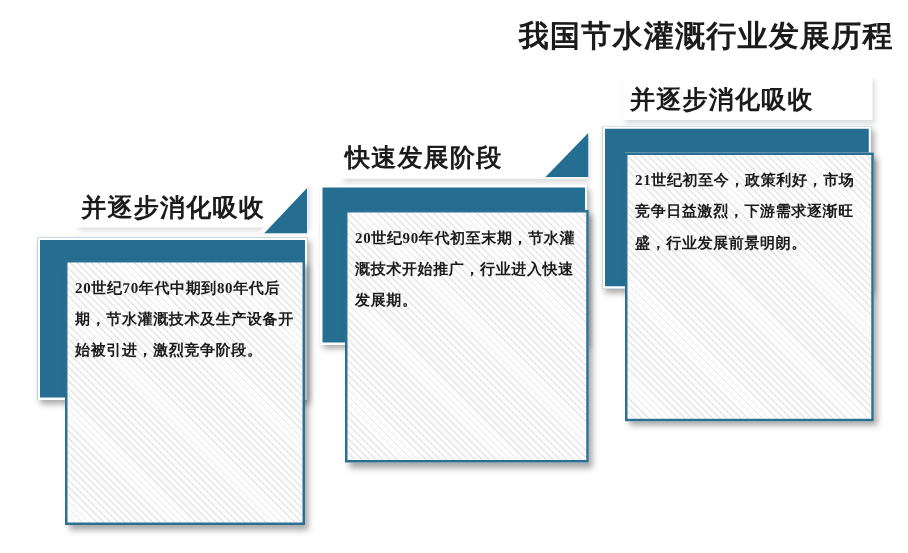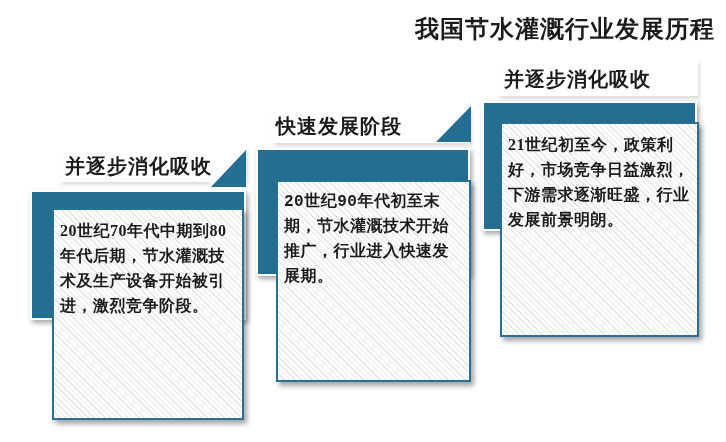--- a/index.html
+++ b/index.html
@@ -36,35 +36,35 @@
   }
   .card{
     position:absolute;box-sizing:border-box;
     background-color:#fdfdfd;
     background-image:repeating-linear-gradient(45deg,#e7e7e7 0,#e7e7e7 1px,transparent 1px,transparent 4px);
     border:2px solid var(--card_border,#2b7093);
     box-shadow:3px 4px 5px rgba(0,0,0,0.35);
     padding:8px 6px 0 6px;z-index:4;
   }
   .desc{
-    font-size:16px;line-height:25px;letter-spacing:0.5px;
+    font-size:12px;line-height:25px;letter-spacing:0.5px;
     color:var(--text,#1b1b1b);
   }
   
   .s1-band {left:60px;top:146px;width:186px;height:36px;}
   .s1-title{left:65px;top:153px;}
   .s1-panel{left:30px;top:190px;width:216px;height:130px;}
   .s1-tri  {left:206px;top:146px;width:40px;height:41px;}
   .s1-card {left:52px;top:208px;width:192px;height:212px;}
   
   .s2-band {left:272px;top:107px;width:198px;height:36px;}
   .s2-title{left:276px;top:113px;font-family:Liberation Mono, monospace;}
   .s2-panel{left:256px;top:148px;width:214px;height:128px;}
   .s2-tri  {left:431px;top:102px;width:40px;height:40px;}
-  .s2-card {left:276px;top:180px;width:195px;height:202px;font-family:Liberation Mono, monospace;}
+  .s2-card {left:276px;top:168px;width:195px;height:202px;}
   
   .s3-band {left:498px;top:60px;width:200px;height:36px;}
   .s3-title{left:504px;top:66px;}
   .s3-panel{left:482px;top:101px;width:215px;height:130px;}
   .s3-card {left:500px;top:122px;width:199px;height:215px;}
 </style>
 </head>
 <body>
 
 <div class="canvas">

